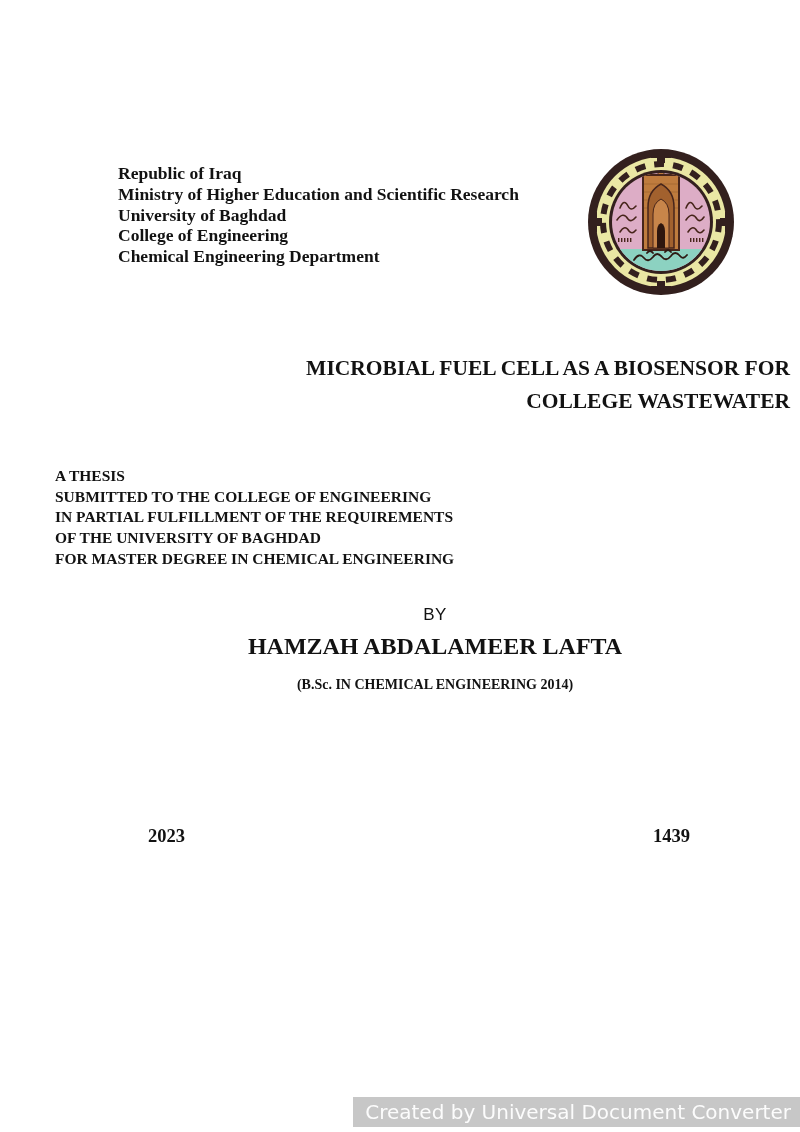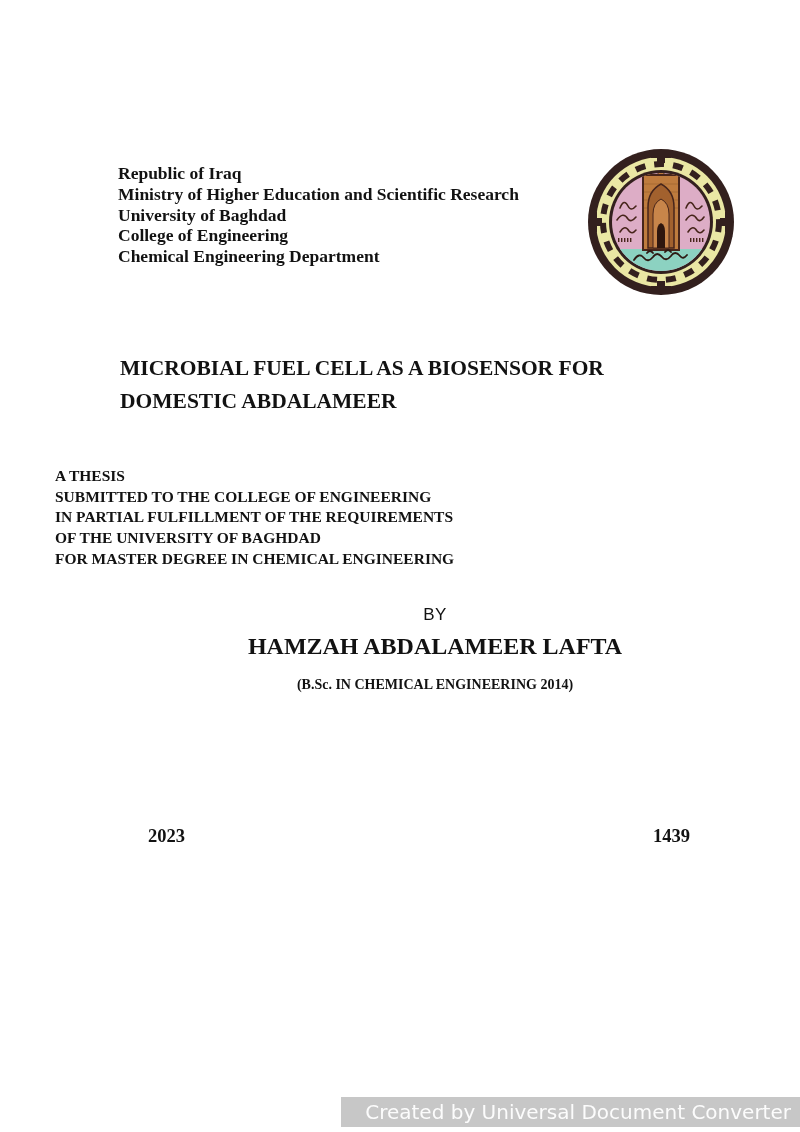--- a/index.html
+++ b/index.html
@@ -14,21 +14,21 @@
   .inst{
     position:absolute;left:118px;top:163px;
     font-size:17.5px;line-height:20.8px;font-weight:bold;
     white-space:nowrap;
   }
   .logo{
     position:absolute;left:587px;top:148px;width:148px;height:148px;
   }
   .title{
     position:absolute;left:120px;top:352px;width:670px;
-    text-align:left;font-size:21.5px;line-height:33px;font-weight:bold;
+    text-align:right;font-size:21.5px;line-height:33px;font-weight:bold;
   }
   .thesis{
     position:absolute;left:55px;top:466px;width:745px;
     text-align:left;font-size:15.5px;line-height:20.7px;font-weight:bold;
   }
   .author{
     position:absolute;left:70px;top:604px;width:730px;
     text-align:center;
   }
   .author .by{
@@ -45,21 +45,21 @@
   .years{
     position:absolute;left:148px;right:110px;top:825px;
     display:flex;justify-content:space-between;
     font-size:18.5px;font-weight:bold;line-height:22px;
   }
   .watermark{
     position:absolute;right:0;bottom:5px;
     background:#c7c7c7;color:#fcfcfc;
     font-family:"DejaVu Sans", sans-serif;
     font-size:20px;line-height:24px;
-    padding:3px 9px 3px 24px;
+    padding:3px 9px 3px 12px;
     white-space:nowrap;
   }
 </style>
 </head>
 <body>
 
 <div class="page">
 
   <div class="inst">
     <div>Republic of Iraq</div>
@@ -140,21 +140,21 @@
 
       <g stroke="#2d1a14" stroke-width="1.8" fill="none" stroke-linecap="round">
         <path d="M47,112 q5,-8 10,-2 q4,5 9,-1 q4,-6 9,0 q4,5 9,-1 q4,-6 9,0 q3,4 7,-1"></path>
         <path d="M60,105 q3,-4 6,0 M78,104 q3,-4 6,0"></path>
       </g>
     </svg>
   </div>
 
   <div class="title">
     <div>MICROBIAL FUEL CELL AS A BIOSENSOR FOR</div>
-    <div>DOMESTIC ABDALAMEER</div>
+    <div>COLLEGE WASTEWATER</div>
   </div>
 
   <div class="thesis">
     <div>A THESIS</div>
     <div>SUBMITTED TO THE COLLEGE OF ENGINEERING</div>
     <div>IN PARTIAL FULFILLMENT OF THE REQUIREMENTS</div>
     <div>OF THE UNIVERSITY OF BAGHDAD</div>
     <div>FOR MASTER DEGREE IN CHEMICAL ENGINEERING</div>
   </div>
 

